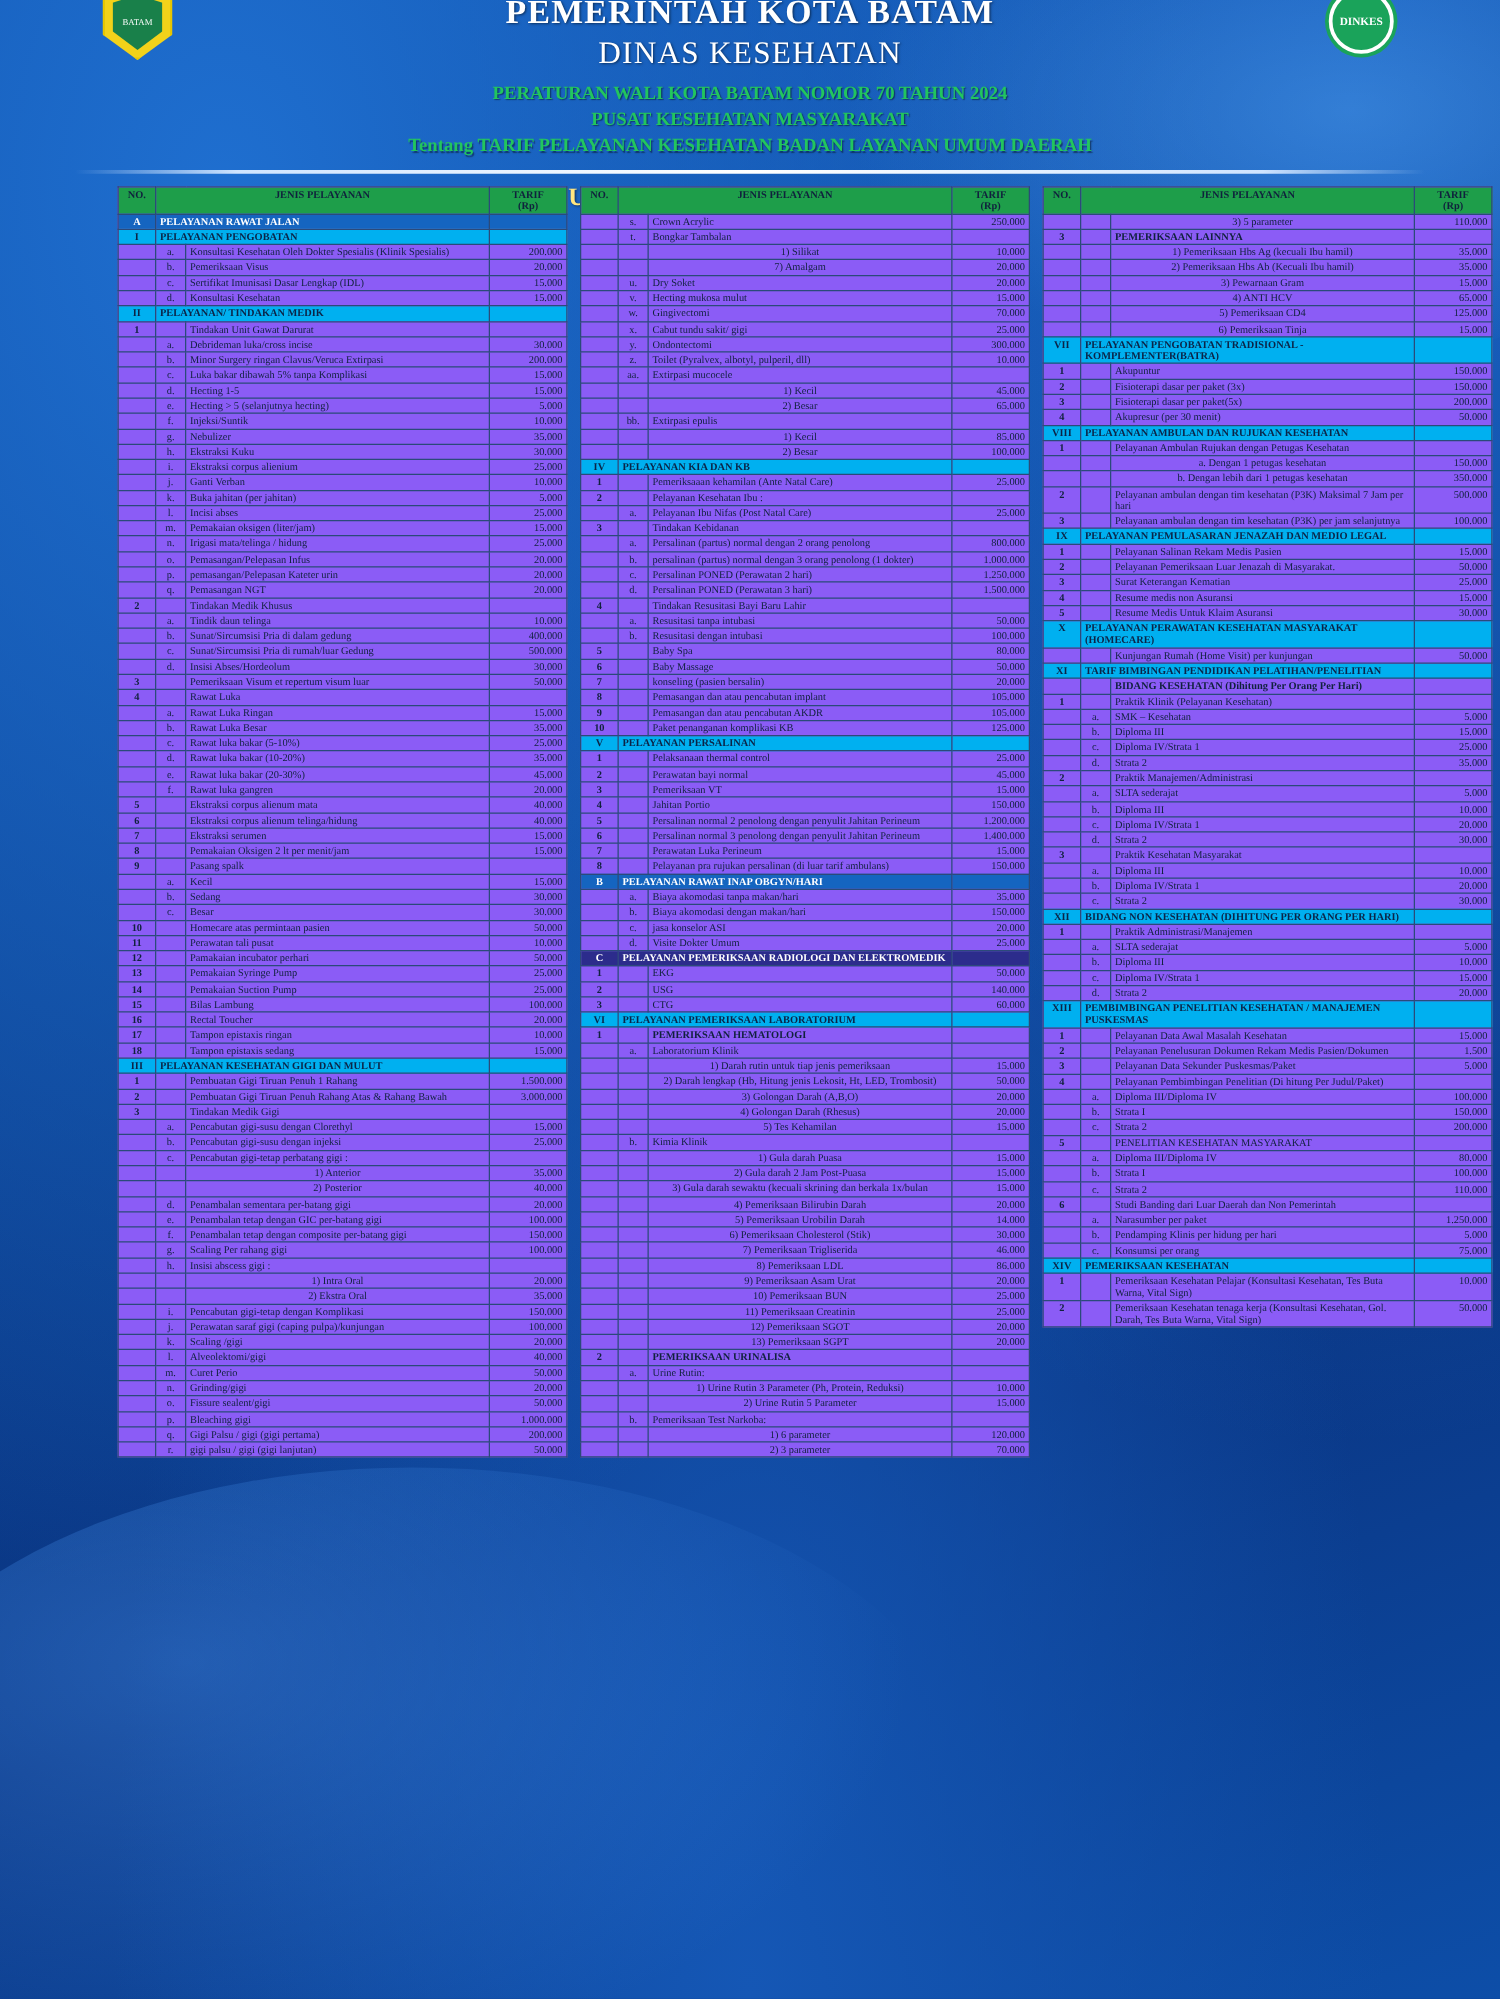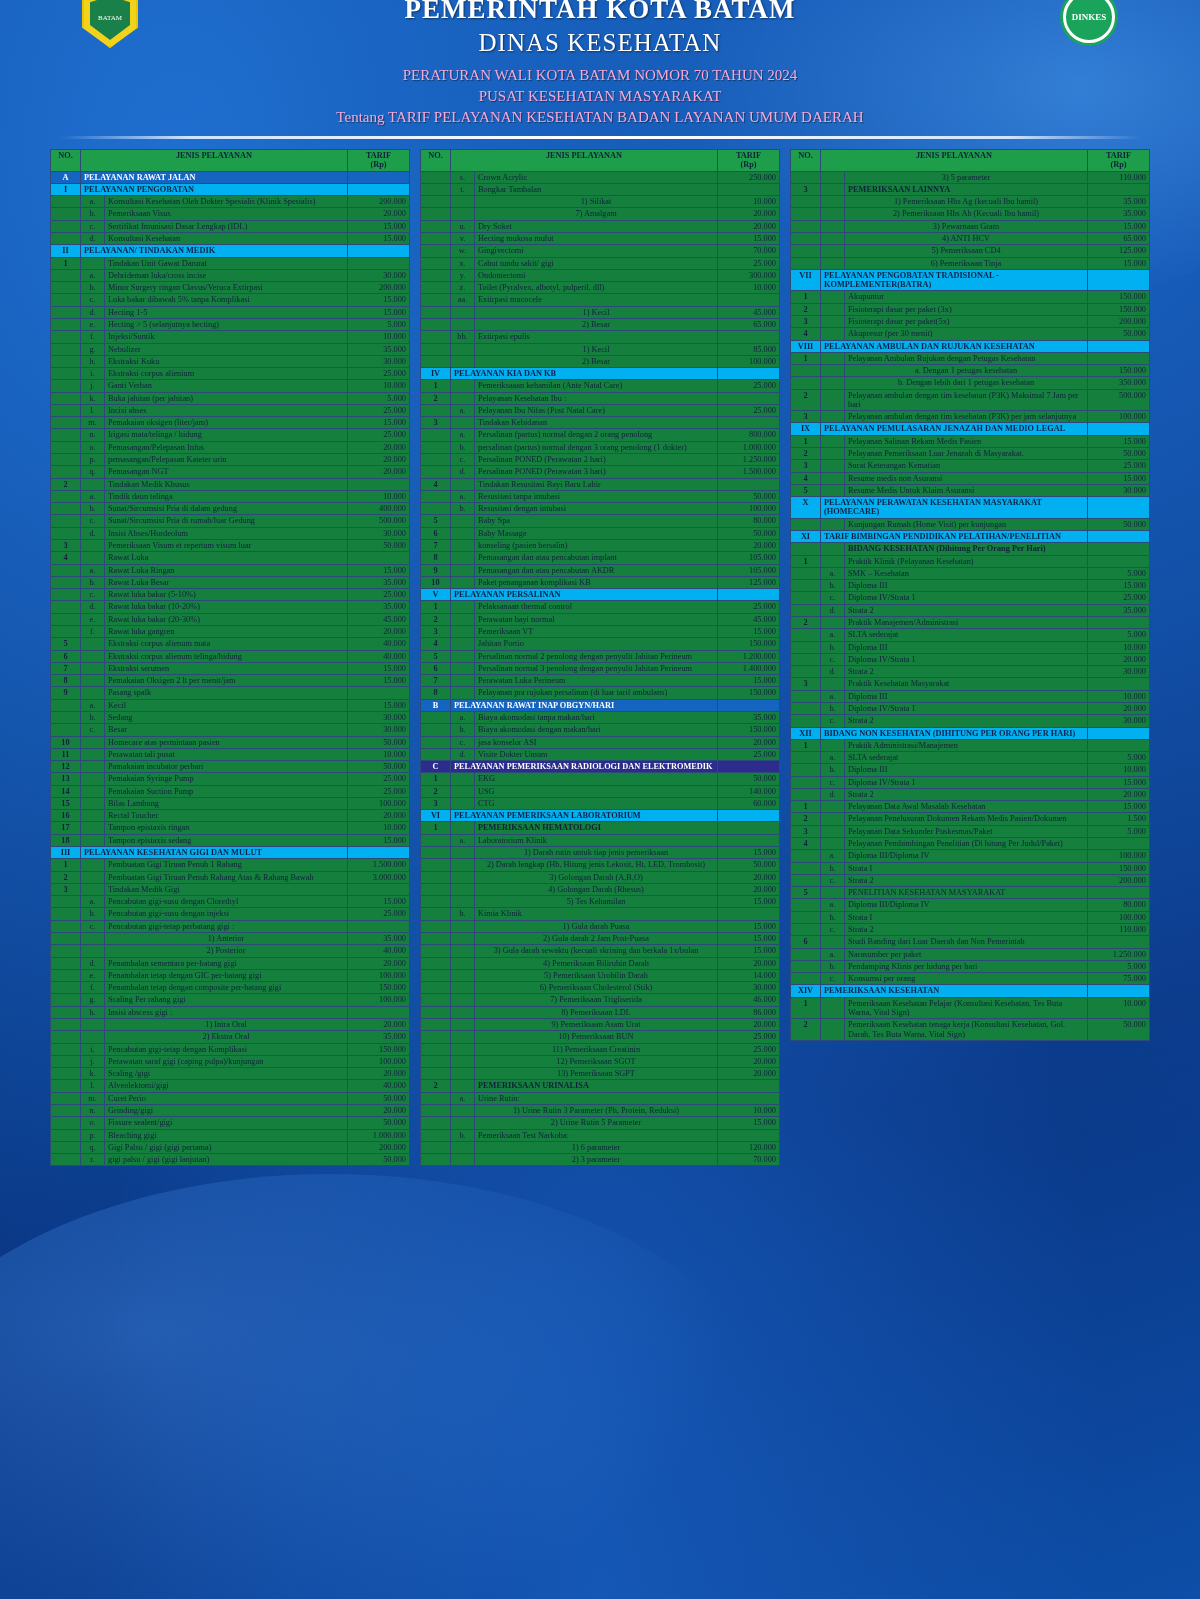--- a/index.html
+++ b/index.html
@@ -50,41 +50,41 @@
 
   .h-title1 {
     font-size:27px; font-weight:bold; letter-spacing:1px;
     text-shadow:1px 1px 2px rgba(0,0,0,.5); margin-top:-6px;
   }
   .h-title2 {
     font-size:25px; font-weight:normal; letter-spacing:1px;
     text-shadow:1px 1px 2px rgba(0,0,0,.5); margin-top:4px;
   }
   .h-sub {
-    font-size:15px; font-weight:normal; color:#f9a8d4; margin-top:9px; line-height:1.25;
+    font-size:15px; font-weight:bold; color:#22c55e; margin-top:9px; line-height:1.25;
     text-shadow:1px 1px 1px rgba(0,0,0,.45);
   }
   .hr-line {
     width:1080px; height:3px; margin:10px auto 0;
     background:linear-gradient(90deg, rgba(255,255,255,0) 0%, #cfe4ff 12%, #ffffff 50%, #cfe4ff 88%, rgba(255,255,255,0) 100%);
   }
   .upt-row { text-align:center; margin-top:8px; position:relative; }
   .upt {
     display:inline-block; color:#ffe680; font-size:20px; font-weight:bold;
     letter-spacing:1px; text-shadow:1px 1px 2px rgba(0,0,0,.5);
   }
   .dots { display:inline-block; margin-left:6px; letter-spacing:1px; color:#dfe9ff; font-size:11px;}
 
   
   .cols {
     position:absolute; top:155px; left:50px; width:1100px;
     display:flex; gap:10px;
   }
   .col { width:360px; }
-  table.t { width:100%; border-collapse:collapse; table-layout:fixed; background:#15803d; }
+  table.t { width:100%; border-collapse:collapse; table-layout:fixed; background:#8b5cf6;margin-left:44px; }
   table.t td, table.t th {
     border:1px solid #2b4a7a;
     font-size:8.3px; line-height:1.12; padding:1px 3px;
     vertical-align:top; color:#10213d;
   }
   thead th {
     background:#1e9e4a; color:#fff; text-align:center; font-weight:bold;
     font-size:9px; padding:5px 2px; border-color:#17722f;
   }
   col.c-no { width:30px; }
@@ -1455,20 +1455,25 @@
               <td class="sub">c.</td>
               <td>Diploma IV/Strata 1</td>
               <td class="tarif">15.000</td>
             </tr>
             <tr>
               <td class="no"></td>
               <td class="sub">d.</td>
               <td>Strata 2</td>
               <td class="tarif">20.000</td>
             </tr>
+            <tr class="sec2">
+              <td class="no">XIII</td>
+              <td colspan="2">PEMBIMBINGAN PENELITIAN KESEHATAN / MANAJEMEN PUSKESMAS</td>
+              <td class="tarif"></td>
+            </tr>
             <tr>
               <td class="no">1</td>
               <td class="sub"></td>
               <td>Pelayanan Data Awal Masalah Kesehatan</td>
               <td class="tarif">15.000</td>
             </tr>
             <tr>
               <td class="no">2</td>
               <td class="sub"></td>
               <td>Pelayanan Penelusuran Dokumen Rekam Medis Pasien/Dokumen</td>

